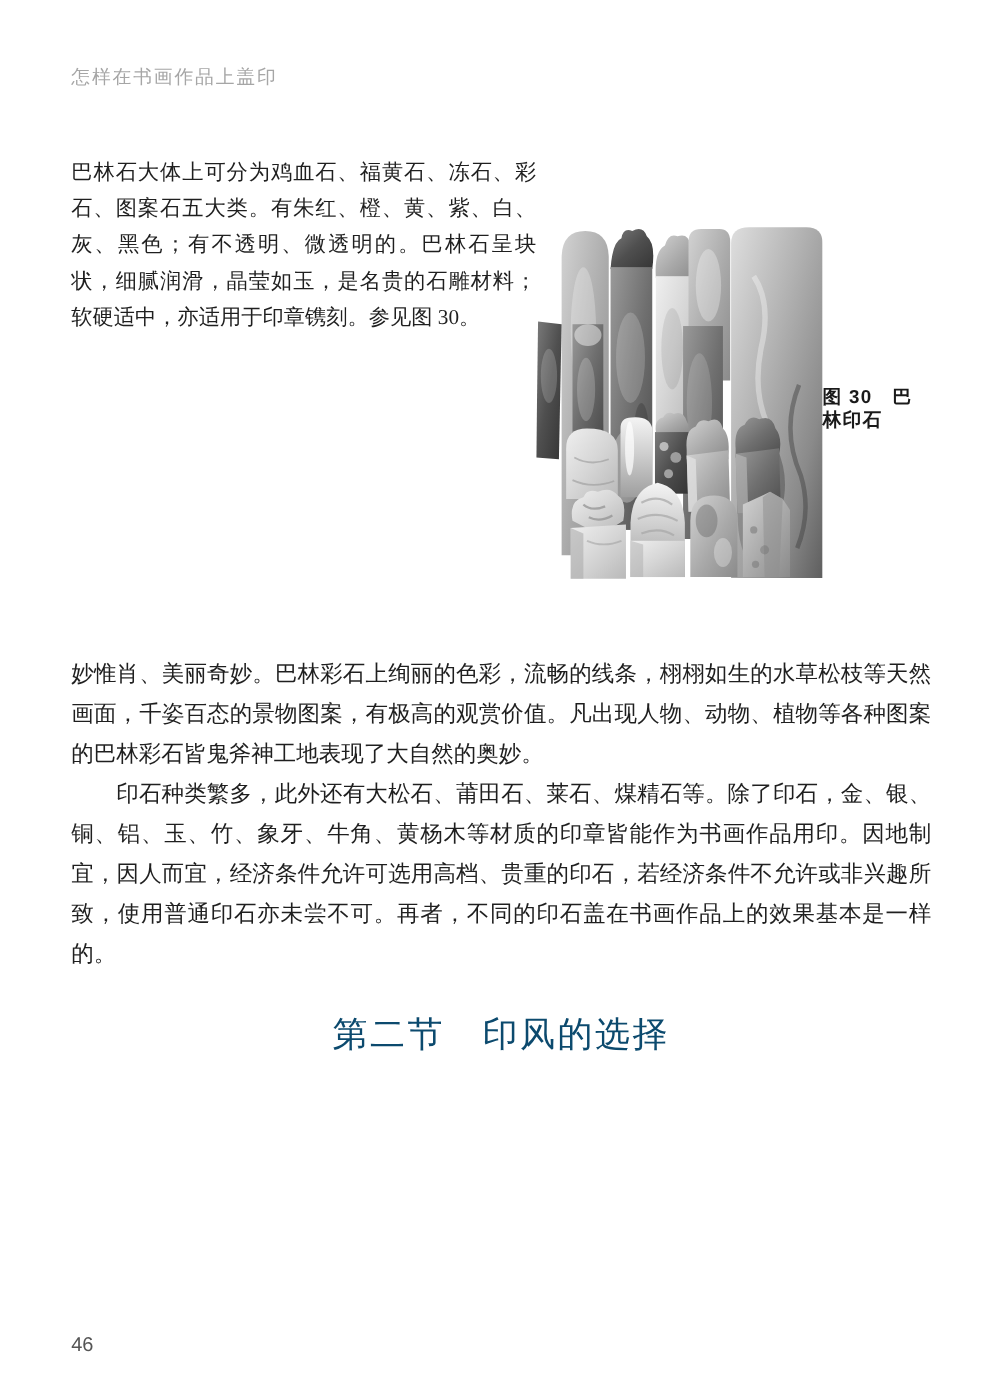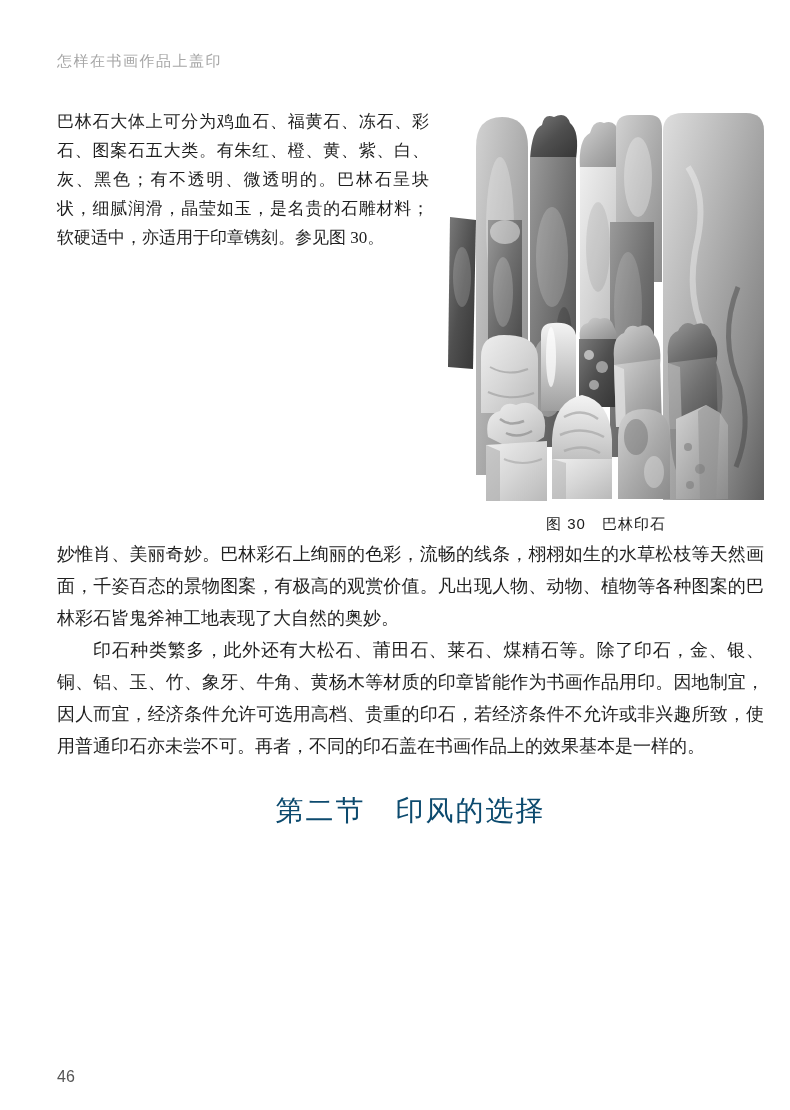--- a/index.html
+++ b/index.html
@@ -3,51 +3,52 @@
 <meta charset="utf-8">
 <style>
   * { margin: 0; padding: 0; box-sizing: border-box; }
   html, body { background: #ffffff; }
   .page {
     position: relative;
     width: 790px;
     height: 1110px;
     margin: 0 auto;
     background: #ffffff;
-    padding: 52px 26px 0 57px;
+    padding: 52px 45px 0 57px;
     overflow: hidden;
     font-family: "Liberation Serif", "DejaVu Serif", serif;
     color: #1f1f1f;
   }
   .running-head {
     font-family: "Liberation Sans", "DejaVu Sans", sans-serif;
     font-size: 15px;
     color: #a6a6a6;
     letter-spacing: 1.5px;
     font-weight: 400;
   }
   .content-row {
-    margin-top: 36px;
+    margin-top: 52px;
     display: flex;
     align-items: flex-start;
   }
   .left-col {
     width: 372px;
     font-size: 17px;
     line-height: 29px;
     text-align: justify;
     text-justify: inter-ideograph;
   }
   .left-col p + p { margin-top: 0; }
   .figure-col {
     margin-left: auto;
     width: 316px;
     display: flex;
-    flex-direction: column;
+    flex-direction: row;
     align-items: center;
+    font-weight: bold;
   }
   .figure-image { display: block; }
   .figure-caption {
     margin-top: 12px;
     font-family: "Liberation Sans", "DejaVu Sans", sans-serif;
     font-size: 15px;
     color: #1a1a1a;
     letter-spacing: 1px;
   }
   .wide-para {

